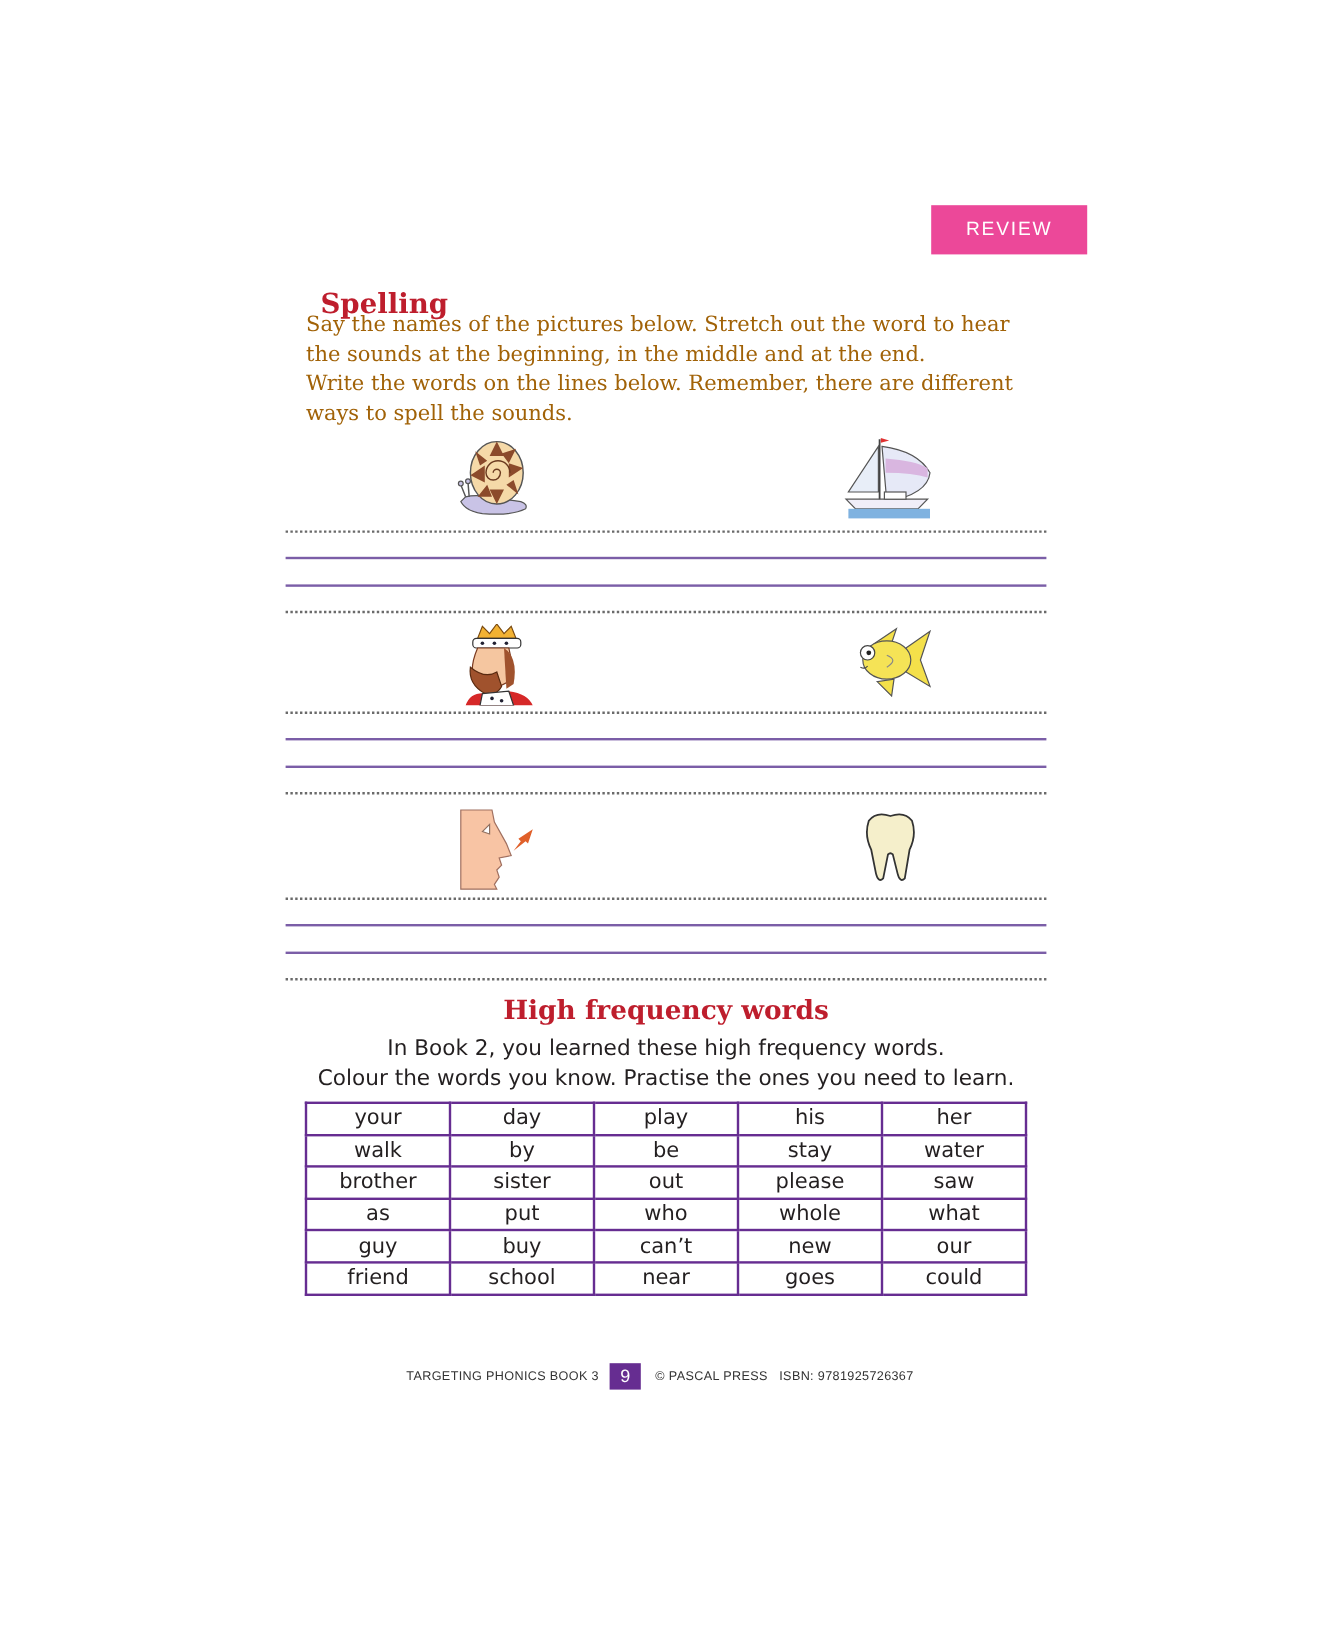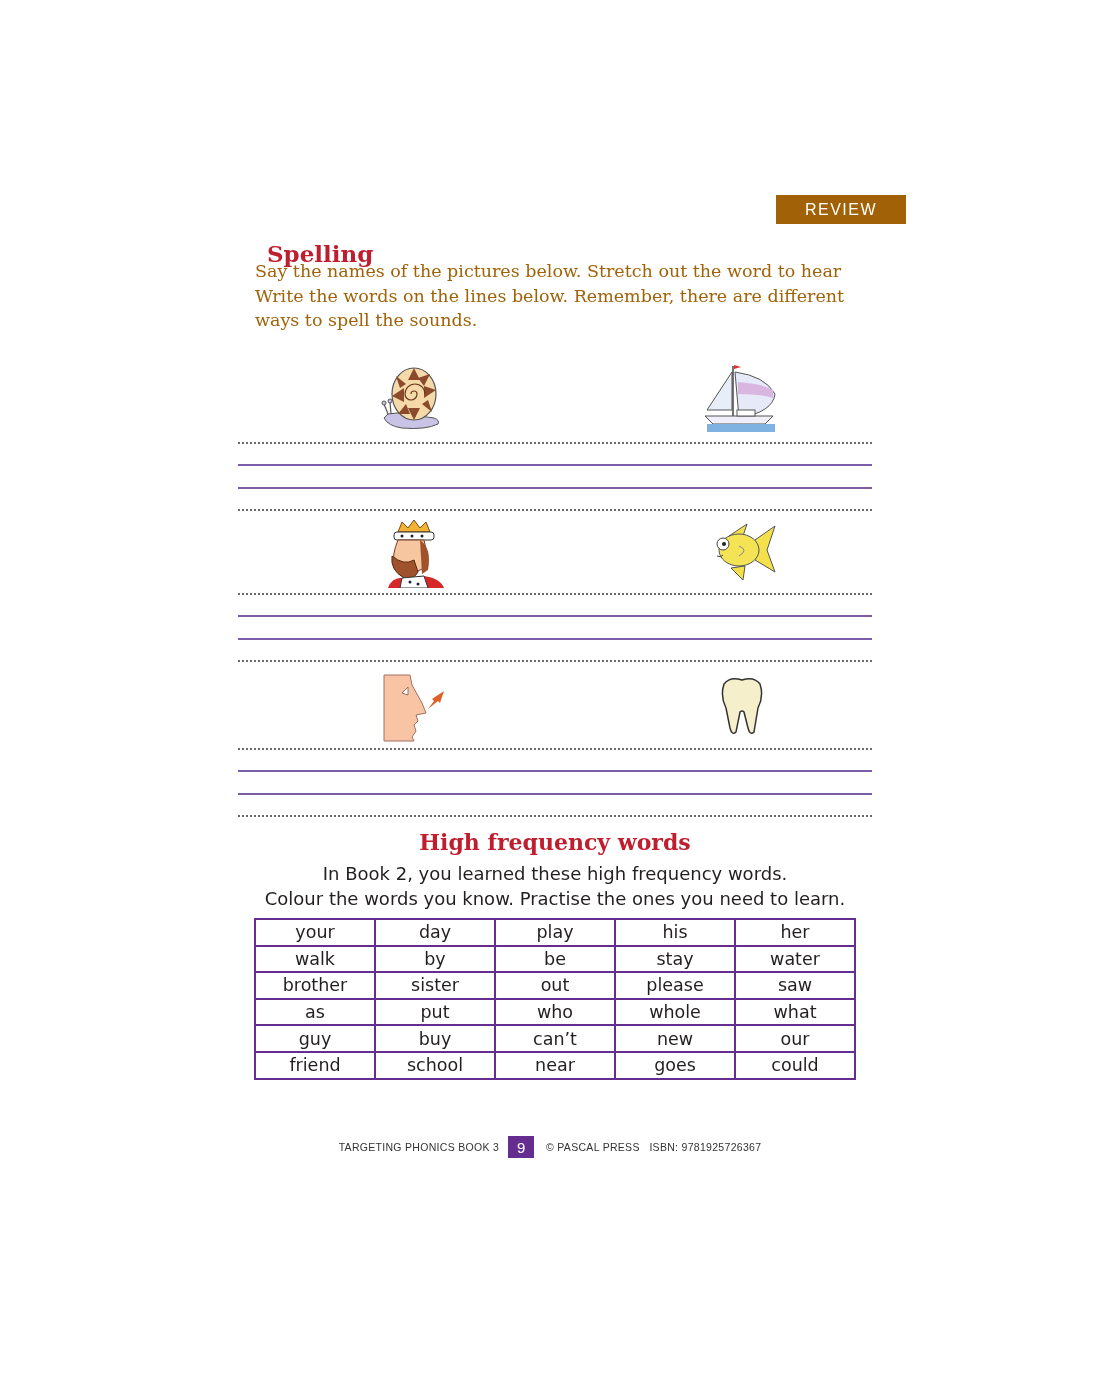--- a/index.html
+++ b/index.html
@@ -1,17 +1,17 @@
 <!DOCTYPE html>
 <html><head>
 <meta charset="utf-8">
 <style>
   html, body { margin:0; padding:0; background:#ffffff; }
   body { width:1100px; height:1375px; position:relative; overflow:hidden; font-family:"DejaVu Sans", sans-serif; color:#231f20; }
-  .review { position:absolute; left:776px; top:195px; width:130px; height:29px; background:#a16207; color:#fff; font-family:"Liberation Sans", sans-serif; font-size:16px; letter-spacing:1.5px; display:flex; align-items:center; justify-content:center; }
+  .review { position:absolute; left:776px; top:171px; width:130px; height:41px; background:#ec4899; color:#fff; font-family:"Liberation Sans", sans-serif; font-size:16px; letter-spacing:1.5px; display:flex; align-items:center; justify-content:center; }
   .h-spell { position:absolute; left:255px; top:228px; color:#be1e2d; font-family:"DejaVu Serif", serif; font-size:23px; font-weight:bold; margin:12px; }
   .instr { position:absolute; left:255px; top:259px; width:640px; font-family:"DejaVu Serif", serif; font-size:17.5px; line-height:24.5px; color:#a16207; }
   .instr div { white-space:nowrap; }
   .pic { position:absolute; }
   .dots { position:absolute; left:238px; width:634px; height:0; border-top:2px dotted #6a6a6a; }
   .solid { position:absolute; left:238px; width:634px; height:2px; background:#7b5ea7; }
   .h-hfw { position:absolute; left:0; width:1110px; top:829px; text-align:center; color:#be1e2d; font-family:"DejaVu Serif", serif; font-size:22px; font-weight:bold; margin:0; }
   .hfw-instr { position:absolute; left:0; width:1110px; text-align:center; font-family:"DejaVu Sans", sans-serif; font-size:18px; color:#231f20; }
   table.words { position:absolute; left:254px; top:918px; border-collapse:collapse; }
   table.words td { width:118px; height:24.6px; border:2px solid #662d91; text-align:center; font-family:"DejaVu Sans", sans-serif; font-size:17.5px; padding:0; line-height:22px; }
@@ -24,20 +24,21 @@
 </head>
 <body>
 
 <div class="review">
     <span>REVIEW</span>
   </div>
 
 <h2 class="h-spell">Spelling</h2>
 <div class="instr">
   <div>Say the names of the pictures below. Stretch out the word to hear</div>
+  <div>the sounds at the beginning, in the middle and at the end.</div>
   <div>Write the words on the lines below. Remember, there are different</div>
   <div>ways to spell the sounds.</div>
 </div>
 
 <svg class="pic" style="left:378px;top:366px" width="72" height="68" viewBox="0 0 72 68">
   <path d="M6 52 Q10 60 24 62 Q48 64 60 58 Q62 54 56 52 Q40 50 30 48 Q18 46 10 48 Z" fill="#c9c3e6" stroke="#555" stroke-width="1"></path>
   <line x1="10" y1="48" x2="6" y2="38" stroke="#555" stroke-width="1.2"></line>
     <circle cx="6" cy="37" r="2" fill="#c9c3e6" stroke="#555"></circle>
   <line x1="13" y1="48" x2="12" y2="36" stroke="#555" stroke-width="1.2"></line>
     <circle cx="12" cy="35" r="2" fill="#c9c3e6" stroke="#555"></circle>

